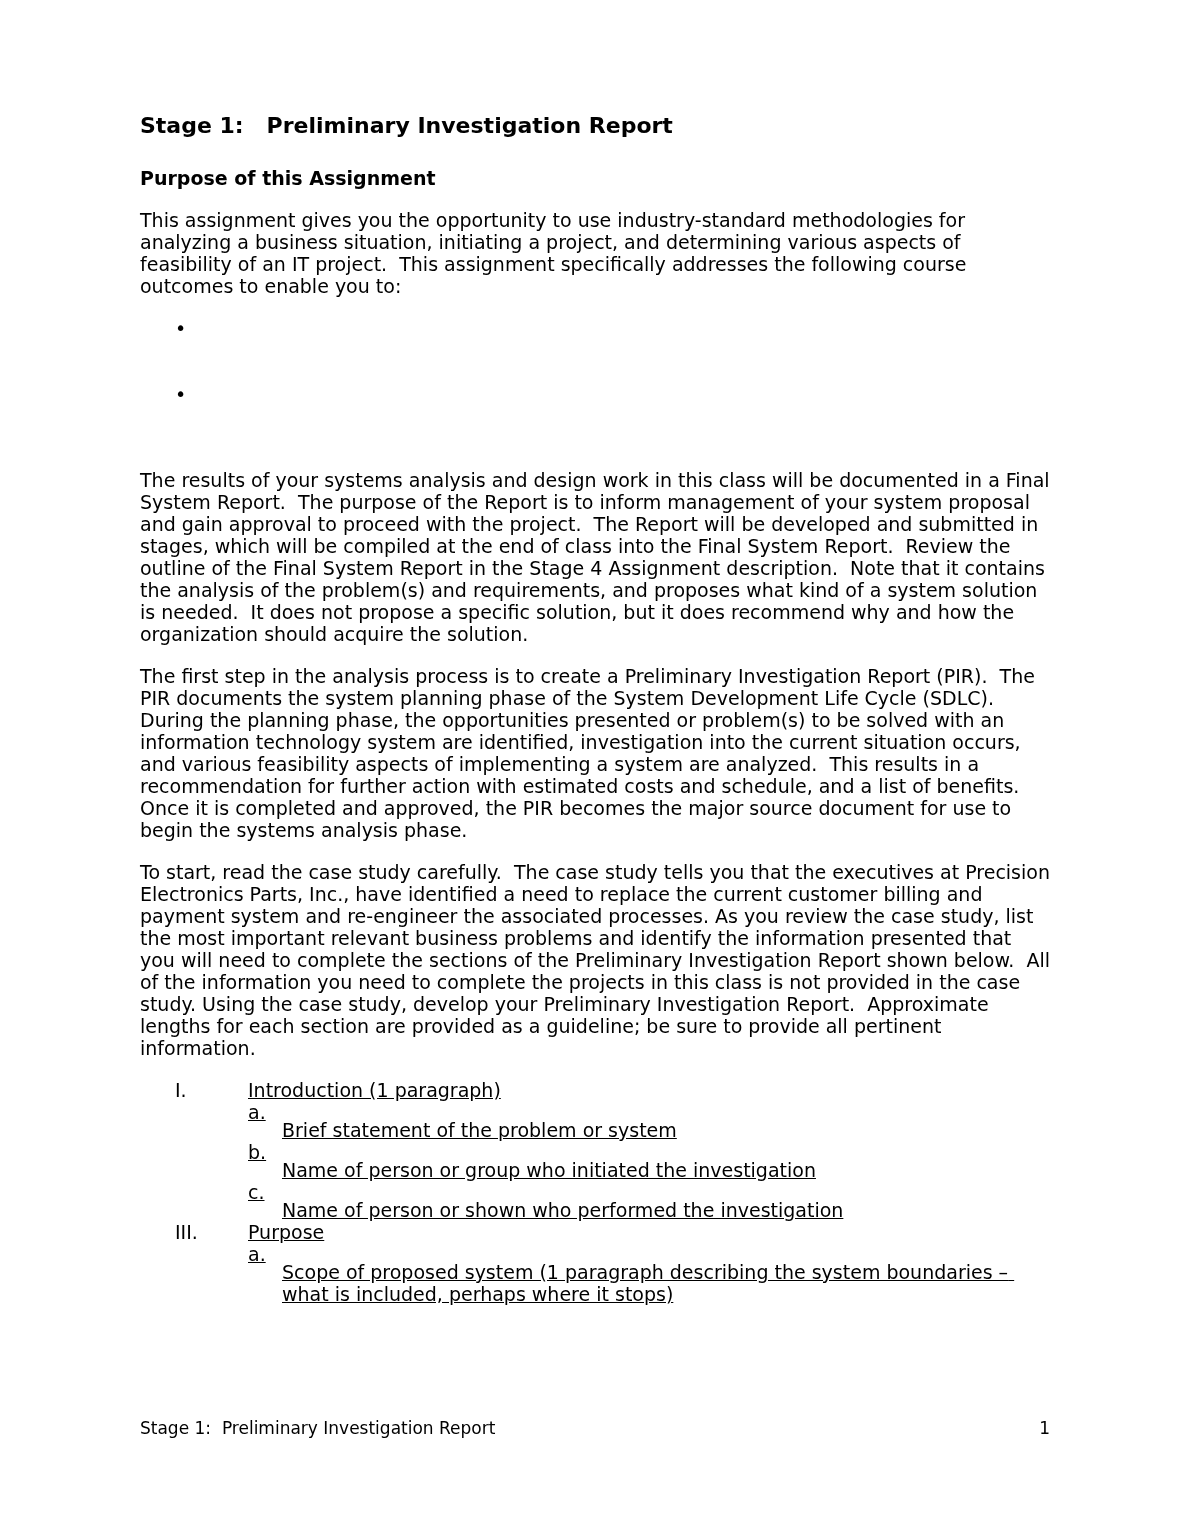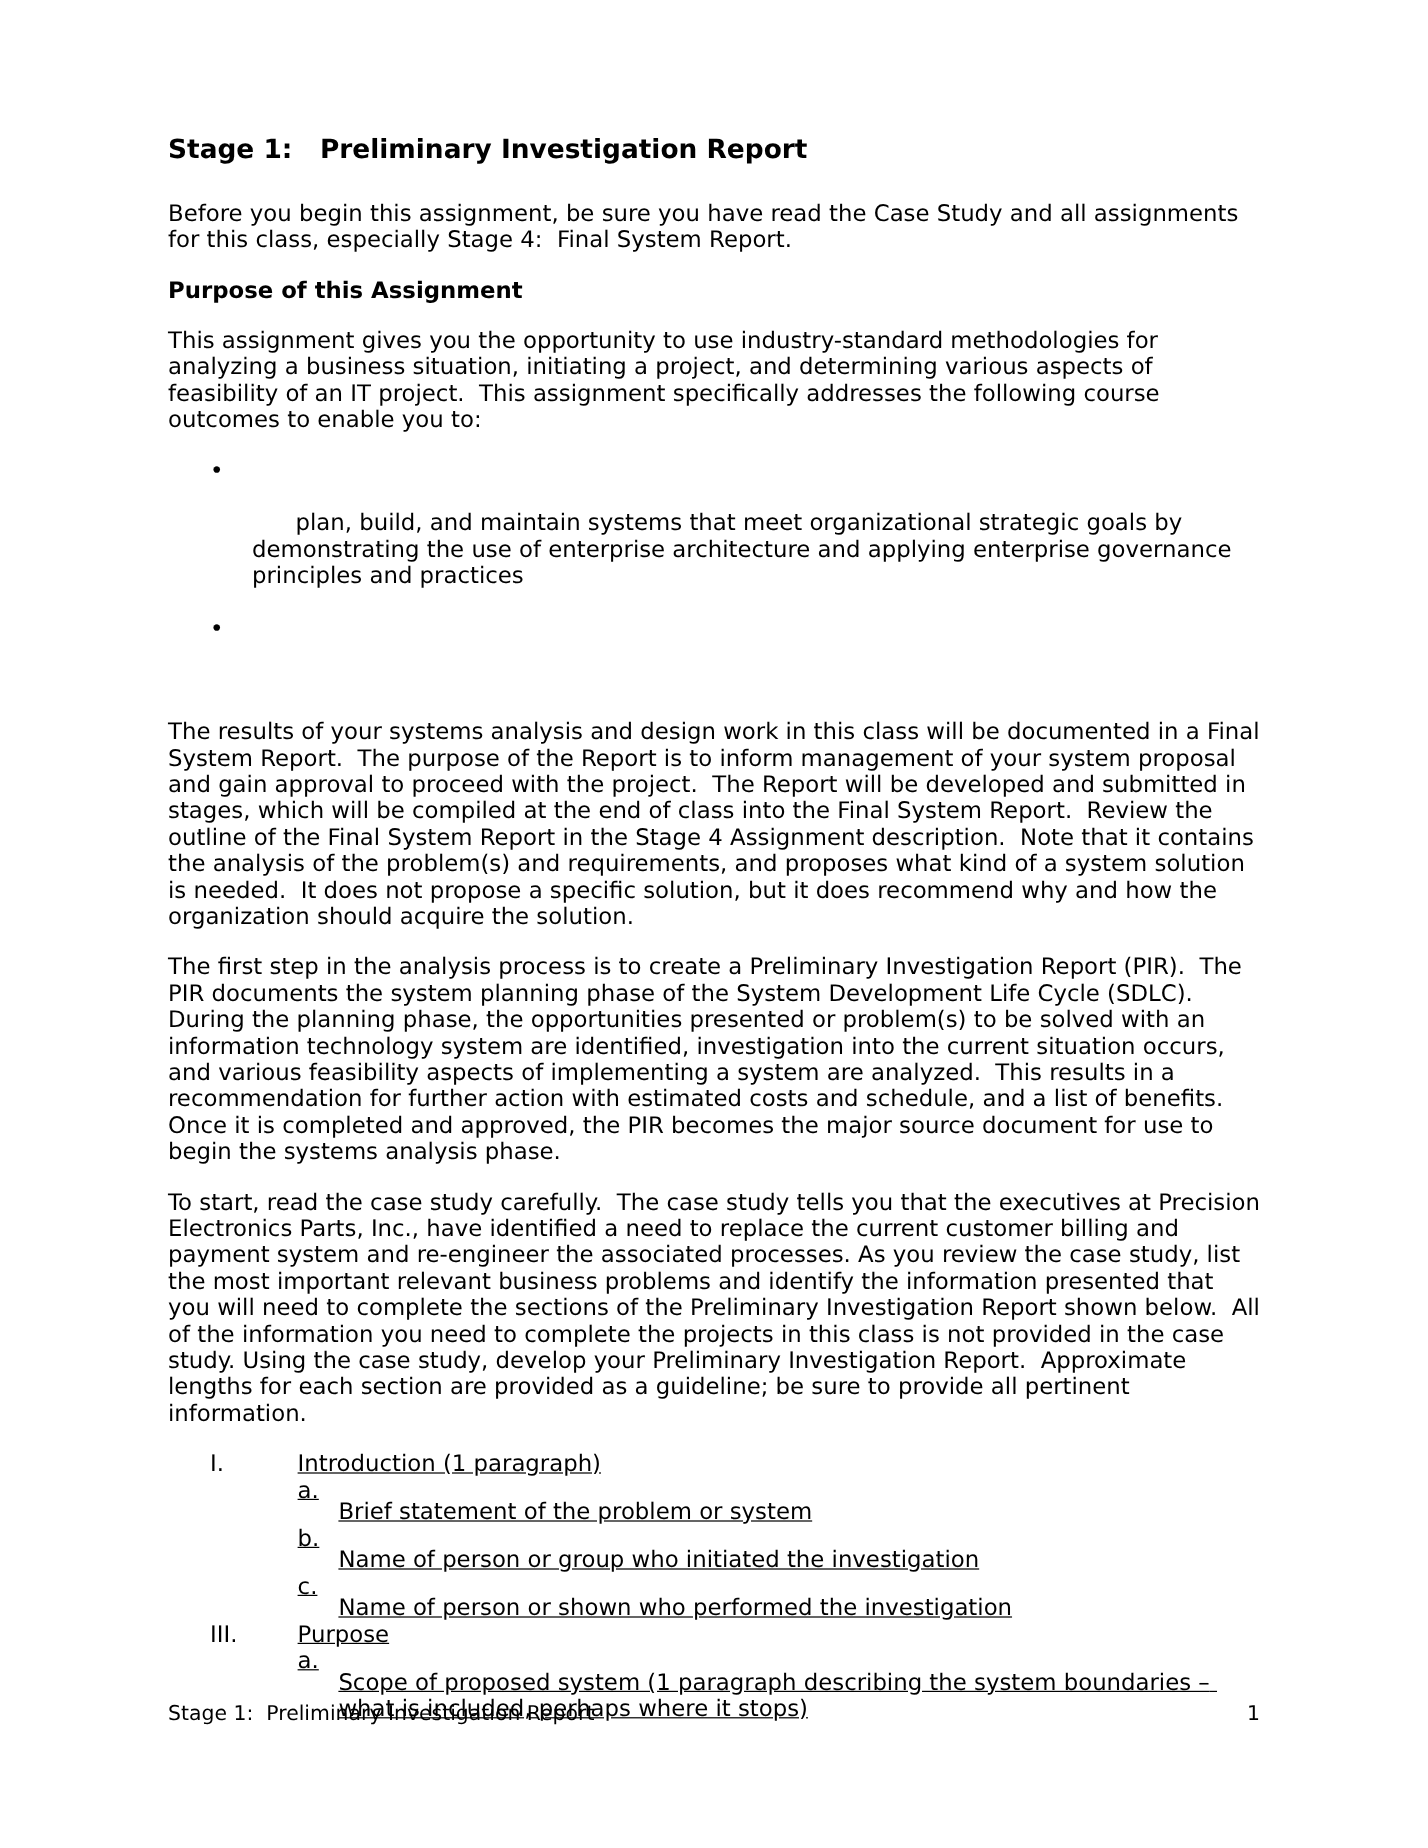--- a/index.html
+++ b/index.html
@@ -97,30 +97,28 @@
     white-space: pre-wrap;
   }
 </style>
 </head>
 <body>
 
 <div class="page">
 
   <h1 class="doc-title">Stage 1:   Preliminary Investigation Report</h1>
 
-  <p class="para">Before you begin this assignment, be sure you have read the Case Study and all assignments for this class, especially Stage 4:  Final System Report.</p>
 
   <h2 class="section-heading">Purpose of this Assignment</h2>
 
   <p class="para">This assignment gives you the opportunity to use industry-standard methodologies for analyzing a business situation, initiating a project, and determining various aspects of feasibility of an IT project.  This assignment specifically addresses the following course outcomes to enable you to:</p>
 
   <ul class="bullet-list">
     <li class="bullet-item">
       <span class="marker">•</span>
-      <span>plan, build, and maintain systems that meet organizational strategic goals by demonstrating the use of enterprise architecture and applying enterprise governance principles and practices</span>
     </li>
     <li class="bullet-item">
       <span class="marker">•</span>
     </li>
   </ul>
 
 
   <p class="para">The results of your systems analysis and design work in this class will be documented in a Final System Report.  The purpose of the Report is to inform management of your system proposal and gain approval to proceed with the project.  The Report will be developed and submitted in stages, which will be compiled at the end of class into the Final System Report.  Review the outline of the Final System Report in the Stage 4 Assignment description.  Note that it contains the analysis of the problem(s) and requirements, and proposes what kind of a system solution is needed.  It does not propose a specific solution, but it does recommend why and how the organization should acquire the solution.</p>
 
   <p class="para">The first step in the analysis process is to create a Preliminary Investigation Report (PIR).  The PIR documents the system planning phase of the System Development Life Cycle (SDLC).  During the planning phase, the opportunities presented or problem(s) to be solved with an information technology system are identified, investigation into the current situation occurs, and various feasibility aspects of implementing a system are analyzed.  This results in a recommendation for further action with estimated costs and schedule, and a list of benefits.  Once it is completed and approved, the PIR becomes the major source document for use to begin the systems analysis phase.</p>

